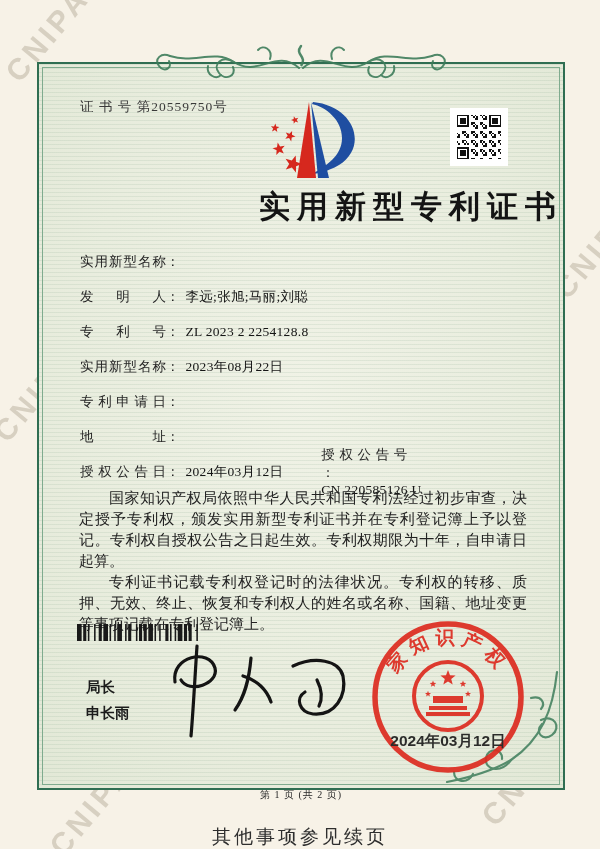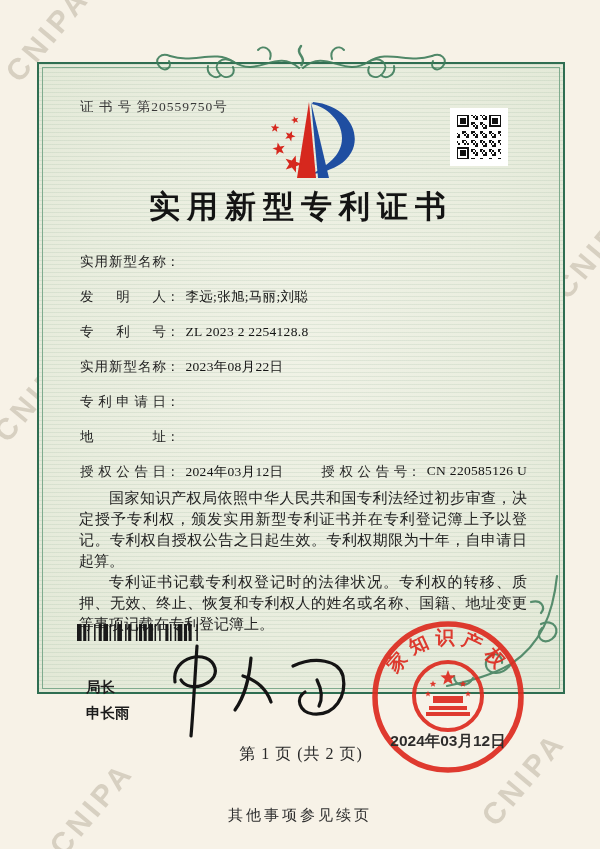--- a/index.html
+++ b/index.html
@@ -11,75 +11,75 @@
   
   .wm{
     position:absolute;font-family:"Liberation Sans","DejaVu Sans",sans-serif;
     font-weight:bold;font-size:30px;letter-spacing:4px;
     color:rgba(183,174,156,0.50);transform:rotate(-50deg);
     pointer-events:none;user-select:none;
   }
   .wm.light{color:rgba(170,165,150,0.28);}
   
   .cert{
-    position:absolute;left:37px;top:62px;width:528px;height:632px;
+    position:absolute;left:37px;top:62px;width:528px;height:728px;
     border:2px solid #2f6e52;box-sizing:border-box;
     background:
       repeating-linear-gradient(180deg, rgba(120,158,130,0.14) 0px, rgba(120,158,130,0.14) 1px, rgba(0,0,0,0) 1px, rgba(0,0,0,0) 4px),
       radial-gradient(ellipse at 50% 45%, #f0f2e6 0%, #e9edde 60%, #e2e8d6 100%);
   }
   .cert-inner{
     position:absolute;left:3px;top:3px;right:3px;bottom:3px;
     border:1px solid #7fab8e;
   }
   .flourish-top{position:absolute;left:50%;top:-26px;transform:translateX(-50%);}
   .flourish-br{position:absolute;right:2px;bottom:2px;}
   
   .cert-no{
     position:absolute;left:41px;top:34px;font-size:13.5px;color:#3a3a3a;
     letter-spacing:1px;
   }
   .logo{position:absolute;left:216px;top:34px;width:112px;height:88px;}
   .qr{position:absolute;left:411px;top:44px;width:58px;height:58px;background:#fff;padding:3px;box-sizing:border-box;}
   .title{
-    position:absolute;left:0;right:0;top:122px;text-align:center;
+    position:absolute;left:0;right:0;top:122px;text-align:right;
     font-size:31px;font-weight:bold;color:#141414;letter-spacing:7px;
   }
   
   .fields{position:absolute;left:41px;top:180px;right:34px;}
   .frow{height:35px;display:flex;align-items:center;font-size:13.5px;color:#1e1e1e;}
   .f-label{
     display:inline-block;width:86px;text-align:justify;text-align-last:justify;
     color:#262626;flex:none;
   }
   .f-colon{flex:none;margin-right:6px;color:#262626;}
   .f-value{color:#151515;letter-spacing:0.3px;}
-  .pair2{margin-left:38px;display:flex;}
+  .pair2{margin-left:38px;display:flex;flex-direction:column;}
   
   .paras{
     position:absolute;left:40px;right:36px;top:424px;
     font-size:15px;line-height:21px;color:#222;text-align:justify;
   }
   .paras p{margin:0;text-indent:2em;}
   
   .barcode{position:absolute;left:38px;top:560px;width:172px;height:17px;}
   .director{
     position:absolute;left:47px;top:610px;
     font-family:"Liberation Sans","DejaVu Sans",sans-serif;
     font-weight:bold;font-size:14.5px;color:#1c1c1c;line-height:26px;
   }
   .signature{position:absolute;left:108px;top:572px;width:210px;height:105px;}
   .seal{position:absolute;left:330px;top:554px;width:158px;height:158px;opacity:0.92;}
   .page-num{
-    position:absolute;left:0;right:0;top:680px;text-align:center;
-    font-size:16px;color:#2a2a2a;letter-spacing:1px;
+    position:absolute;left:0;right:0;top:724px;text-align:center;
+    font-size:10px;color:#2a2a2a;letter-spacing:1px;
   }
   .footer-note{
-    position:absolute;left:0;right:0;top:806px;text-align:center;
-    font-size:15px;color:#2e2e2e;letter-spacing:3px;
+    position:absolute;left:0;right:0;top:824px;text-align:center;
+    font-size:19px;color:#2e2e2e;letter-spacing:3px;
   }
 </style>
 </head>
 <body>
 
 <span class="wm" style="left:-8px;top:18px">CNIPA</span>
 <span class="wm" style="left:540px;top:235px">CNIPA</span>
 <span class="wm" style="left:-20px;top:378px">CNIPA</span>
 <span class="wm" style="left:468px;top:762px">CNIPA</span>
 <span class="wm" style="left:36px;top:792px">CNIPA</span>

